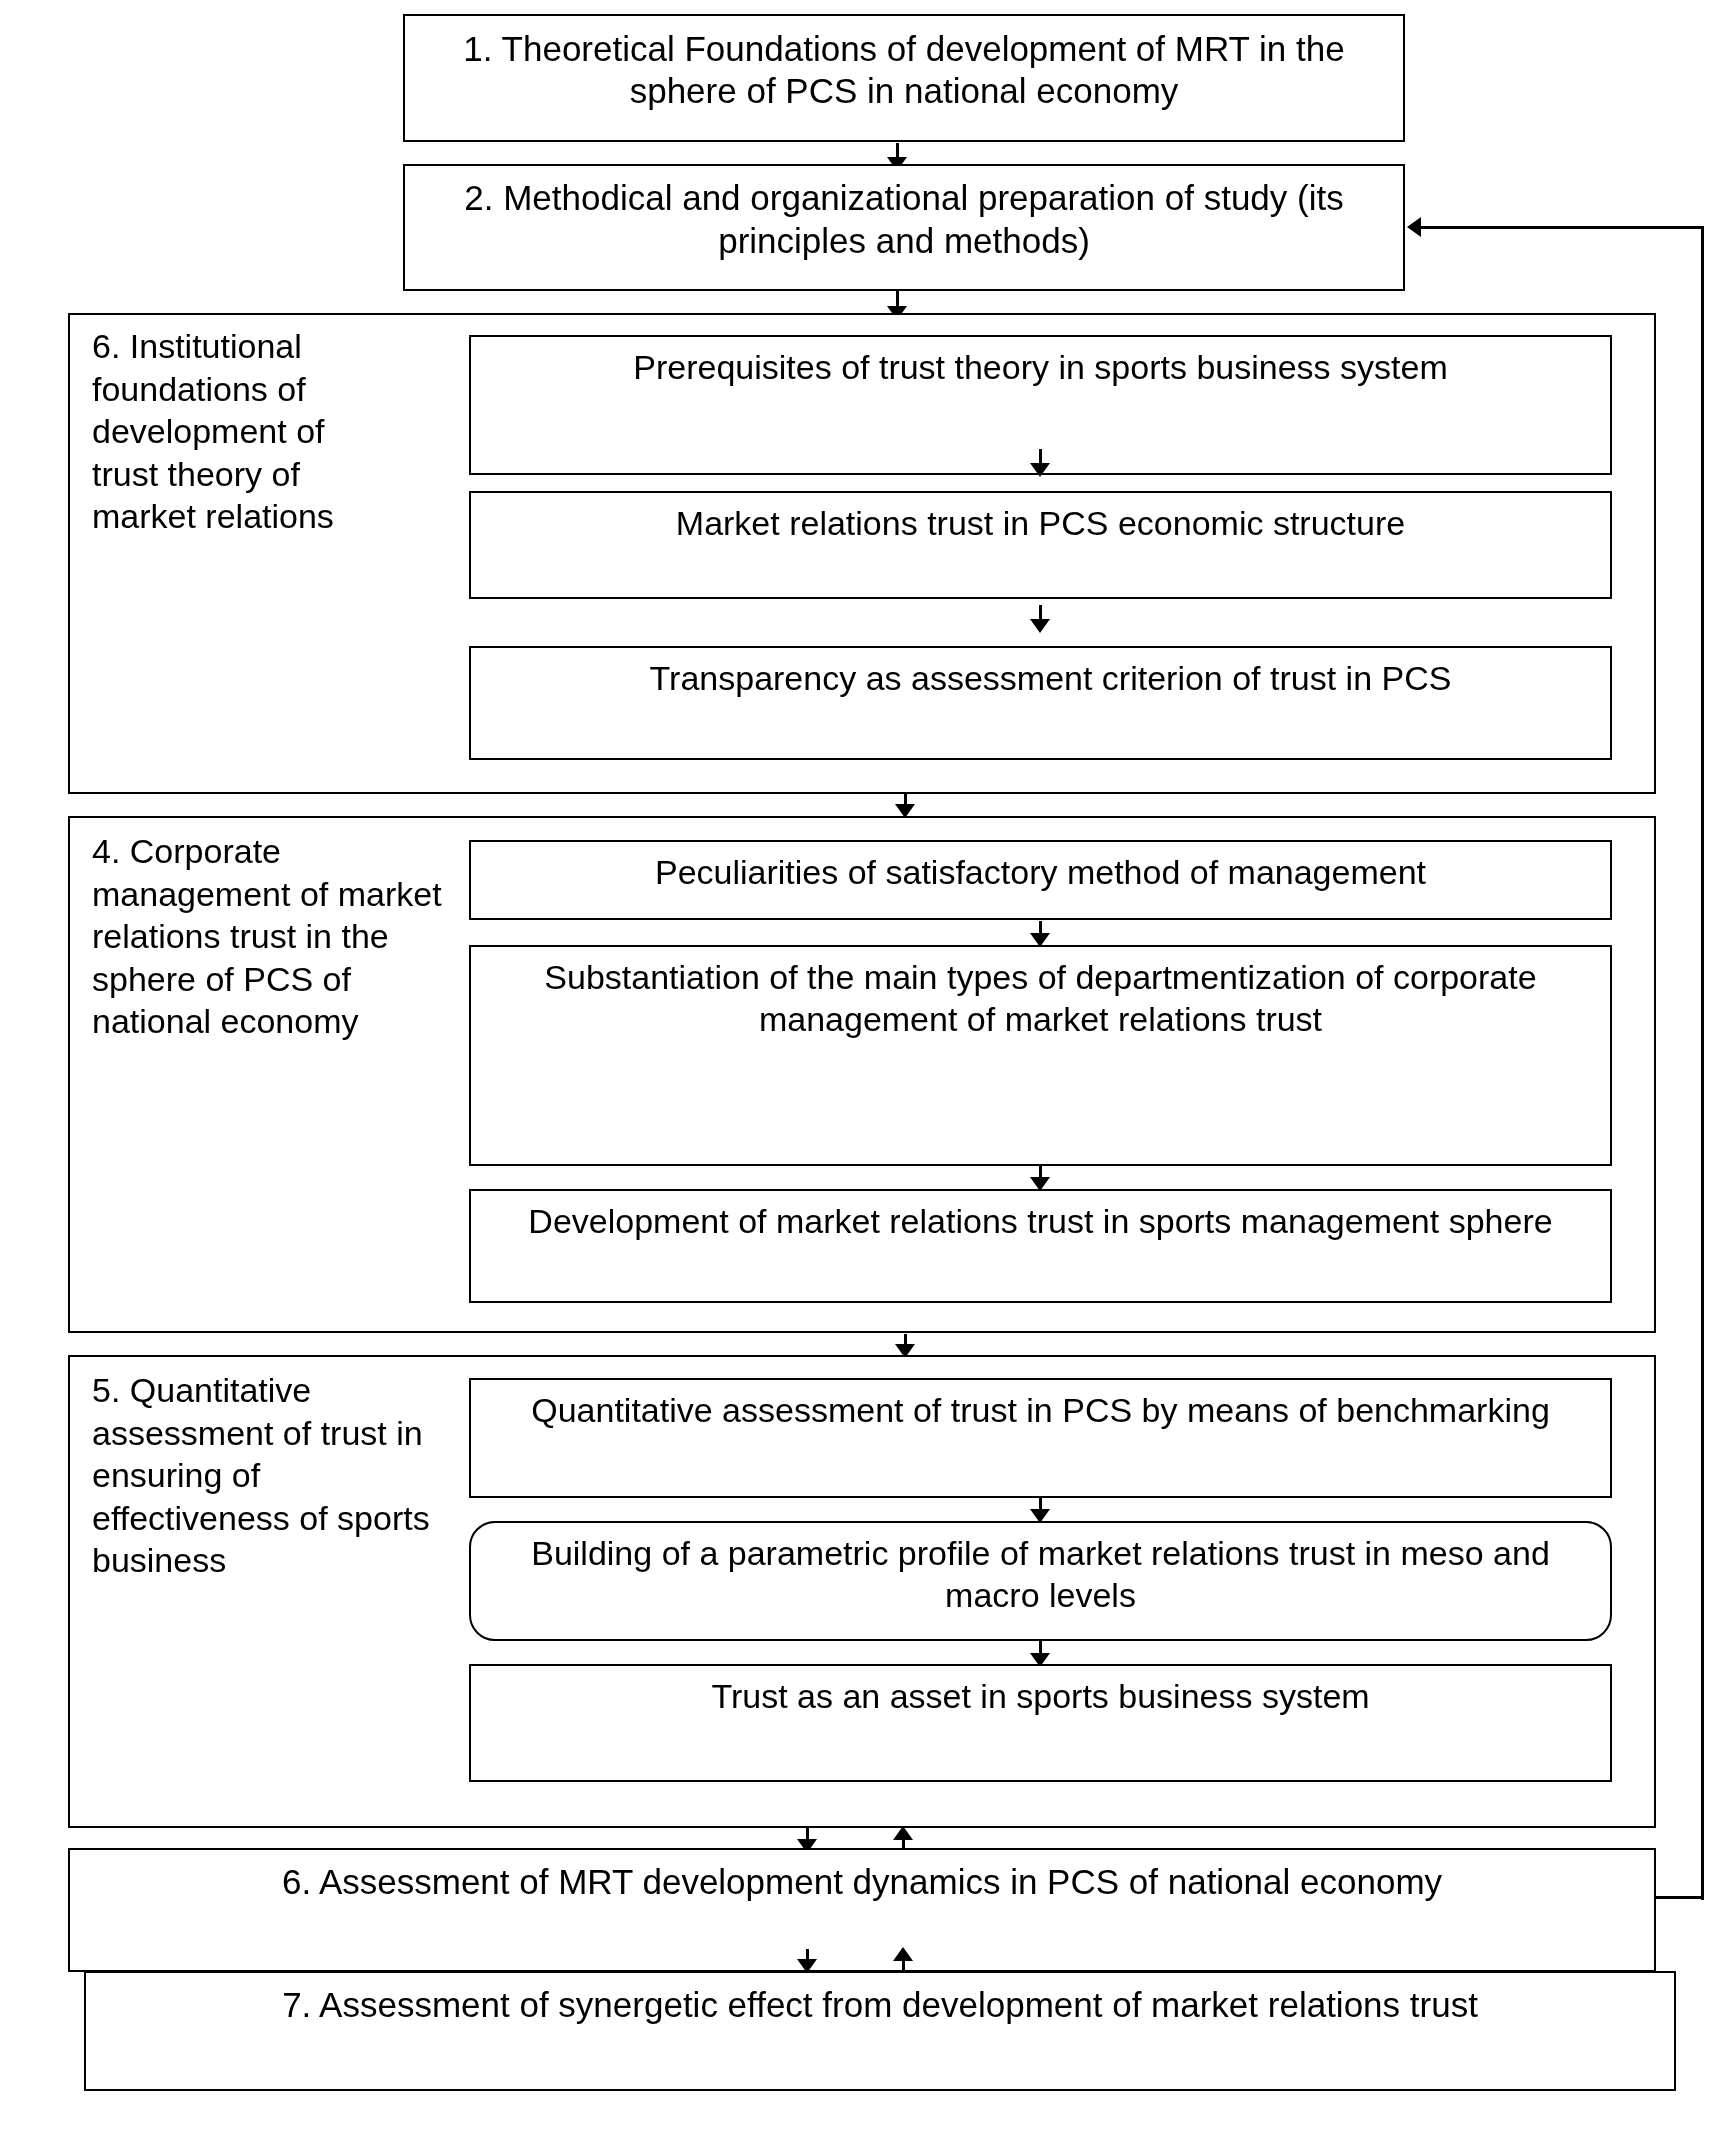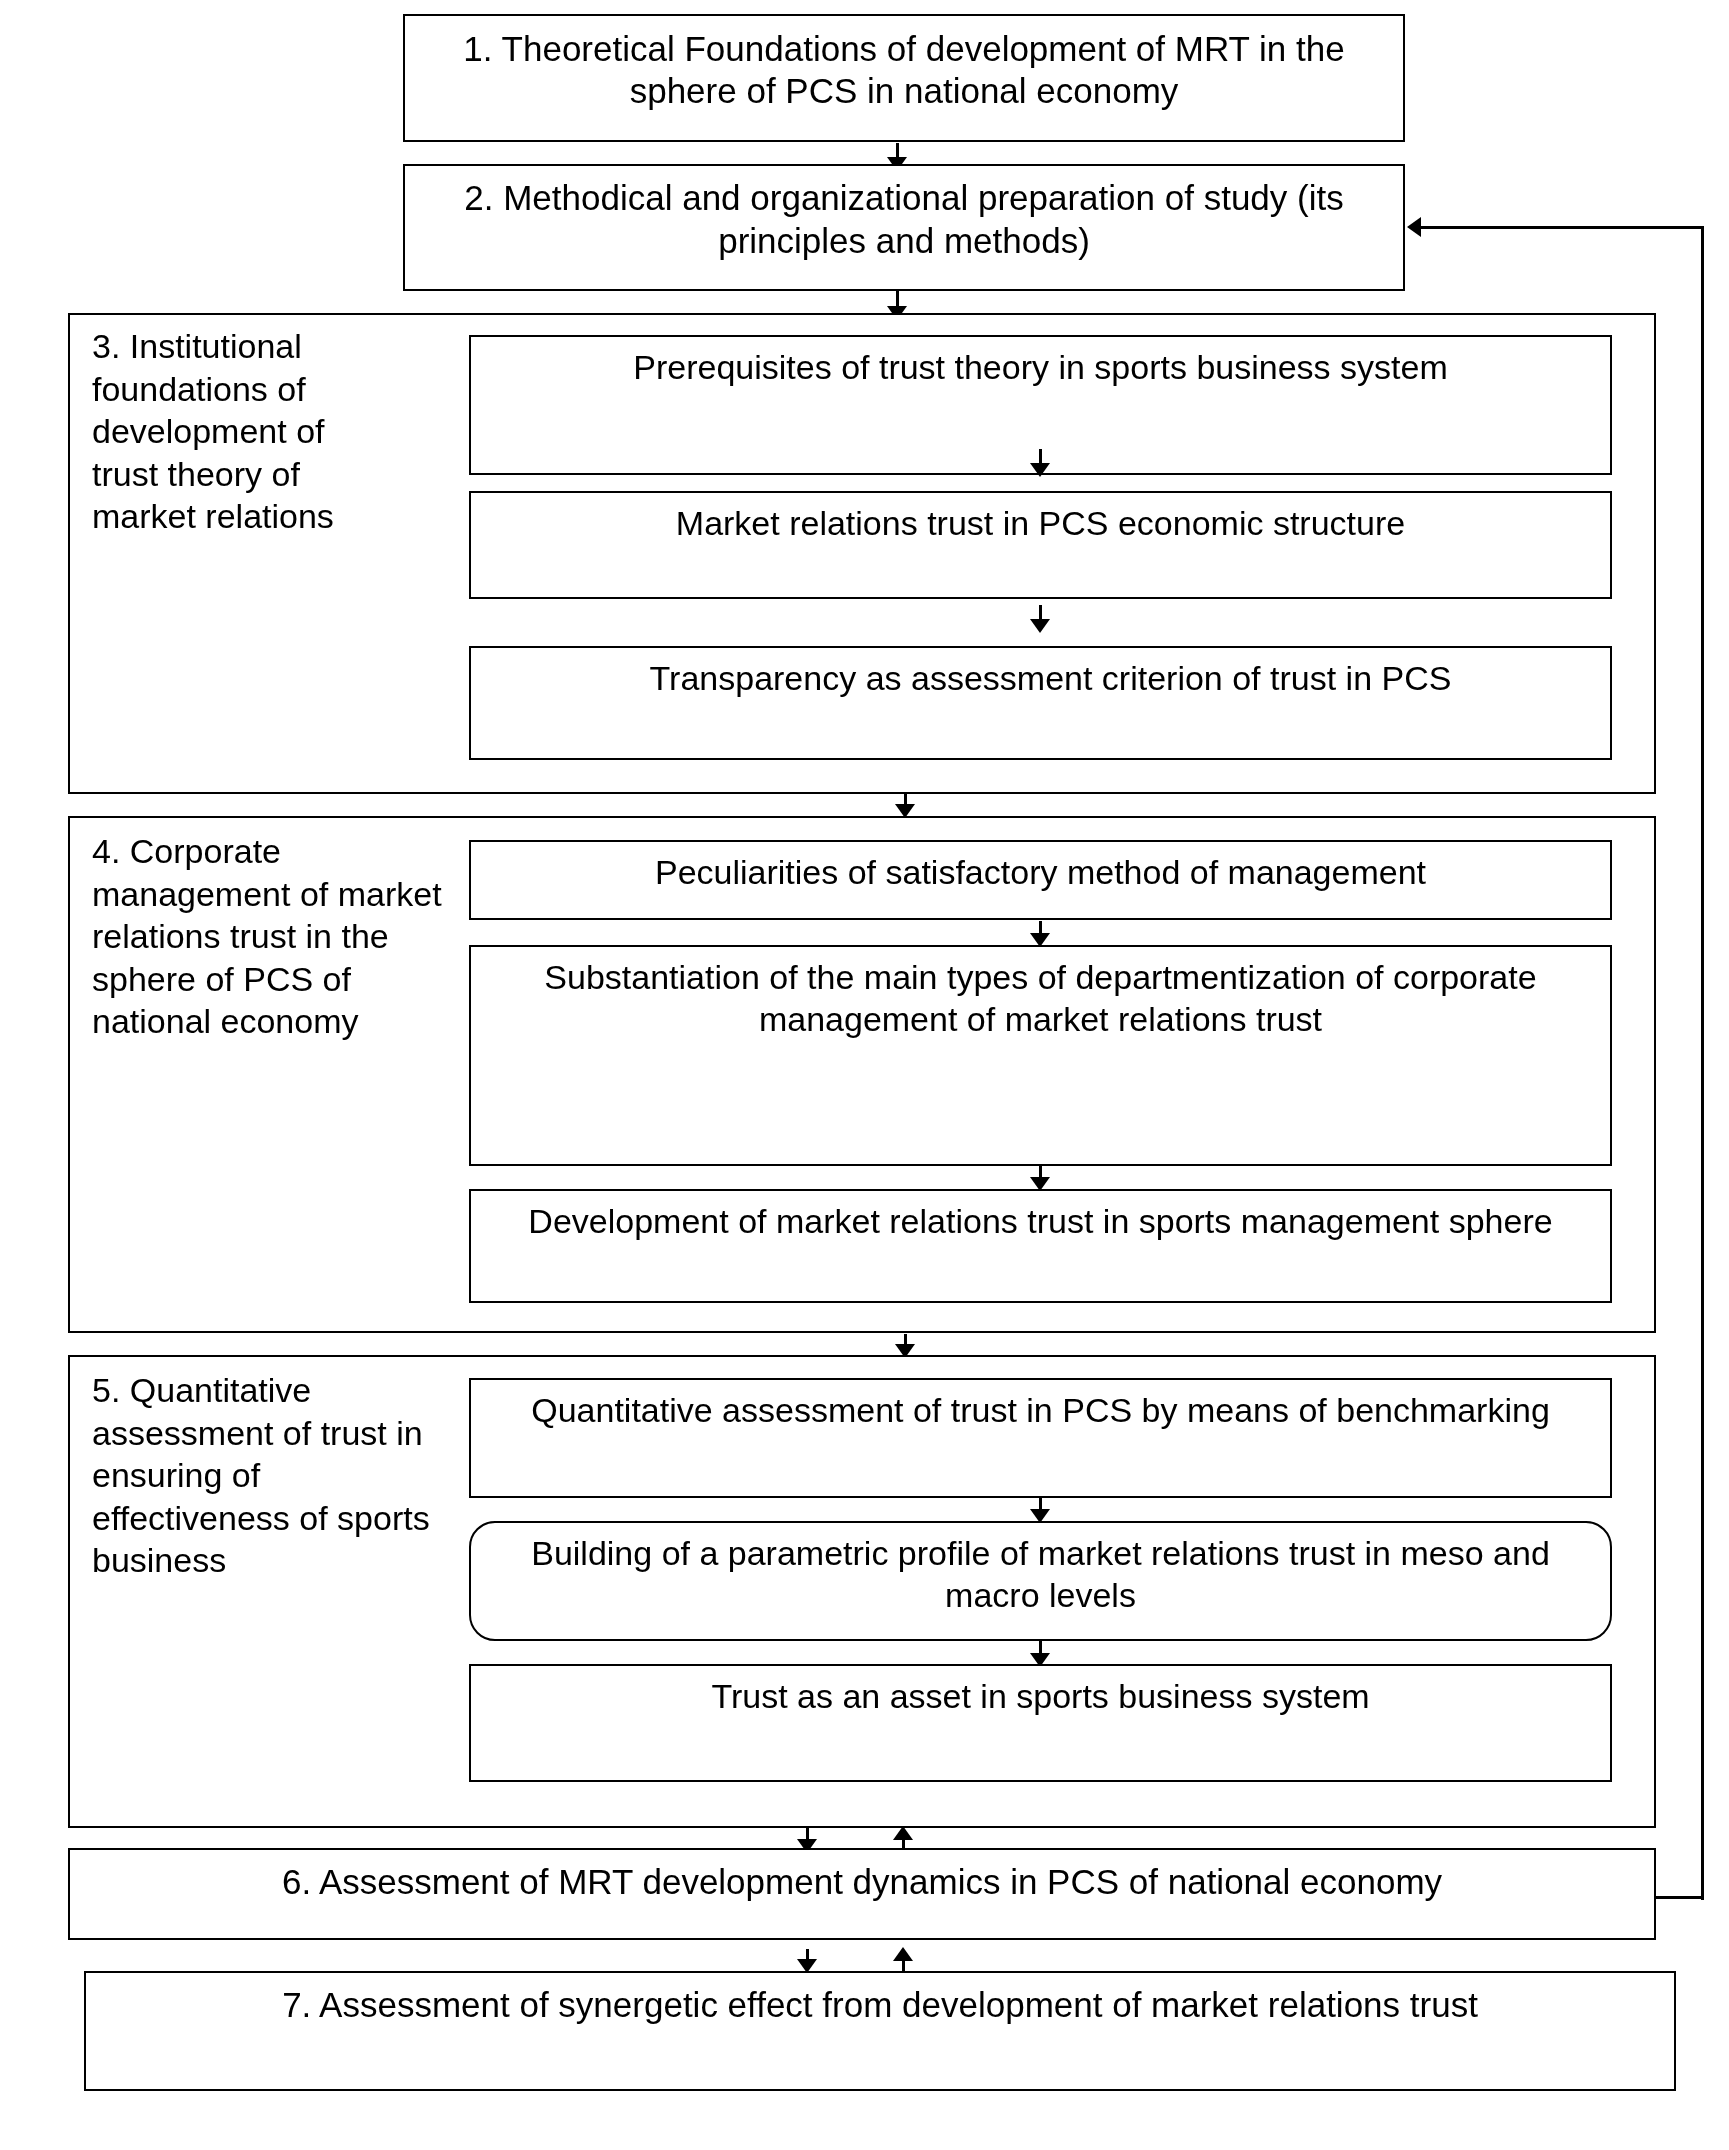--- a/index.html
+++ b/index.html
@@ -105,21 +105,21 @@
   <div class="arrow-down" style="left:887px; top:157px;"></div>
 
   <div class="box f44" style="left:403px; top:164px; width:1002px; height:127px;">
     <span class="txt">2. Methodical and organizational preparation of study (its principles and methods)</span>
   </div>
 
   <div class="conn" style="left:896px; top:291px; width:3.2px; height:22.5px;"></div>
   <div class="arrow-down" style="left:887px; top:306px;"></div>
 
   <div class="group" style="left:68px; top:313px; width:1588px; height:481px;"></div>
-  <div class="stage-title f42" style="left:92px; top:325px; width:265px;">3. Institutional foundations of development of trust theory of market relations</div>
+  <div class="stage-title f42" style="left:92px; top:325px; width:265px;">6. Institutional foundations of development of trust theory of market relations</div>
 
   <div class="sub f42" style="left:469px; top:335px; width:1143px; height:140px;">
     <span class="txt">Prerequisites of trust theory in sports business system</span>
   </div>
   <div class="conn" style="left:1039px; top:449px; width:3.2px; height:19px;"></div>
   <div class="arrow-down" style="left:1030px; top:463px;"></div>
 
   <div class="sub f42" style="left:469px; top:491px; width:1143px; height:108px;">
     <span class="txt">Market relations trust in PCS economic structure</span>
   </div>
@@ -172,21 +172,21 @@
 
   <div class="sub f42" style="left:469px; top:1664px; width:1143px; height:118px;">
     <span class="txt">Trust as an asset in sports business system</span>
   </div>
 
   <div class="conn" style="left:806px; top:1828px; width:3.2px; height:17.6px;"></div>
   <div class="arrow-down" style="left:797px; top:1839px;"></div>
   <div class="conn" style="left:902px; top:1832px; width:3.2px; height:17.6px;"></div>
   <div class="arrow-up" style="left:893px; top:1826px;"></div>
 
-  <div class="box f44" style="left:68px; top:1848px; width:1588px; height:92px;">
+  <div class="box f44" style="left:68px; top:1848px; width:1588px; height:124px;">
     <span class="txt">6. Assessment of MRT development dynamics in PCS of national economy</span>
   </div>
 
   <div class="conn" style="left:1656px; top:1896px; width:48px; height:3.2px;"></div>
   <div class="conn" style="left:1701px; top:226px; width:3.2px; height:1674px;"></div>
   <div class="conn" style="left:1421px; top:226px; width:283px; height:3.2px;"></div>
   <div class="arrow-left" style="left:1407px; top:217px;"></div>
 
   <div class="conn" style="left:806px; top:1949px; width:3.2px; height:17.6px;"></div>
   <div class="arrow-down" style="left:797px; top:1959px;"></div>

